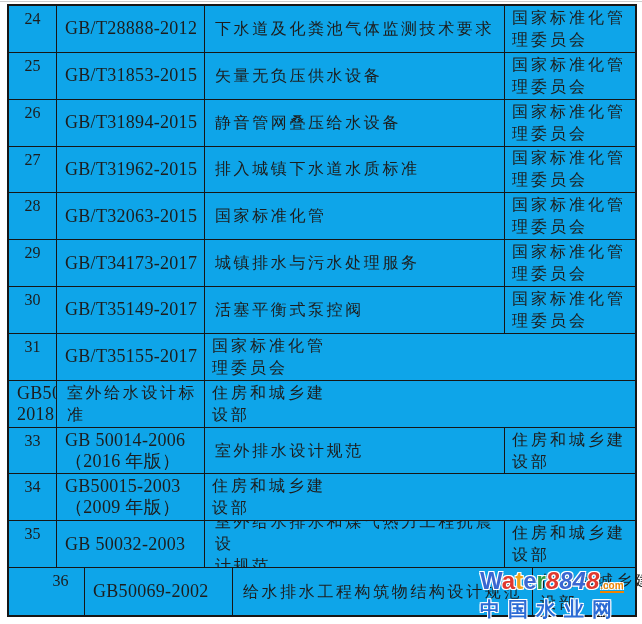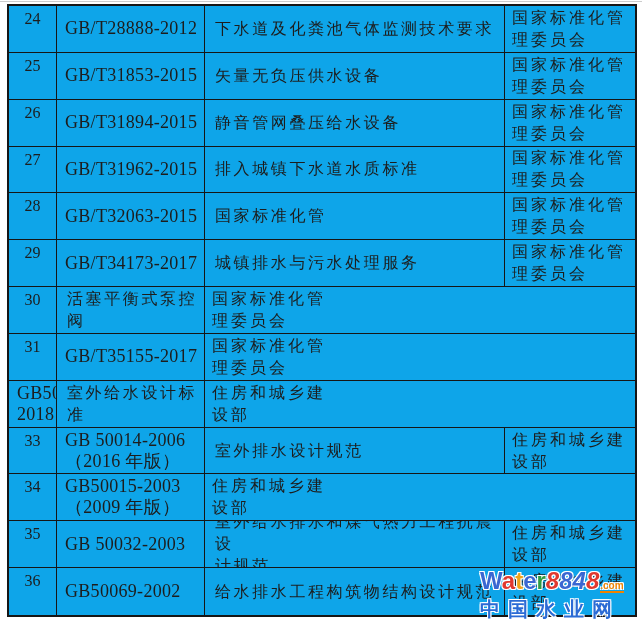--- a/index.html
+++ b/index.html
@@ -10,21 +10,21 @@
   }
   .top-rule{position:absolute;left:0;top:1px;width:642px;height:1px;background:#cccccc;}
   .std-table{
     position:absolute;left:7px;top:4px;width:630px;box-sizing:border-box;
     border:2px solid #161616;background:#0ea5e9;
   }
   .row{
     display:grid;grid-template-columns:48px 148px 300px 130px;
     height:46.85px;box-sizing:border-box;border-bottom:1.5px solid #161616;
   }
-  .row:last-child{border-bottom:none;}
+  .row:last-child{border-bottom:none;padding-left:28px;}
   .cell{
     box-sizing:border-box;border-right:1.5px solid #161616;
     display:flex;overflow:hidden;white-space:pre-line;
   }
   .cell:last-child{border-right:none;}
   .cell.num{justify-content:center;align-items:flex-start;padding-top:4px;font-size:16px;}
   .cell.code{align-items:center;padding-left:8px;font-size:18px;letter-spacing:0.3px;line-height:21px;}
   .cell.name{align-items:center;padding-left:10px;padding-right:4px;font-size:16px;letter-spacing:2.6px;line-height:22px;}
   .cell.agency{align-items:center;padding-left:7px;padding-right:2px;font-size:16px;letter-spacing:3px;line-height:22px;}
   
@@ -96,20 +96,21 @@
   <div class="row">
     <div class="cell num">29</div>
     <div class="cell code">GB/T34173-2017</div>
     <div class="cell name">城镇排水与污水处理服务</div>
     <div class="cell agency">国家标准化管
 理委员会</div>
   </div>
 
   <div class="row">
     <div class="cell num">30</div>
+    <div class="cell code">GB/T35149-2017</div>
     <div class="cell name">活塞平衡式泵控阀</div>
     <div class="cell agency">国家标准化管
 理委员会</div>
   </div>
 
   <div class="row">
     <div class="cell num">31</div>
     <div class="cell code">GB/T35155-2017</div>
     <div class="cell agency">国家标准化管
 理委员会</div>

